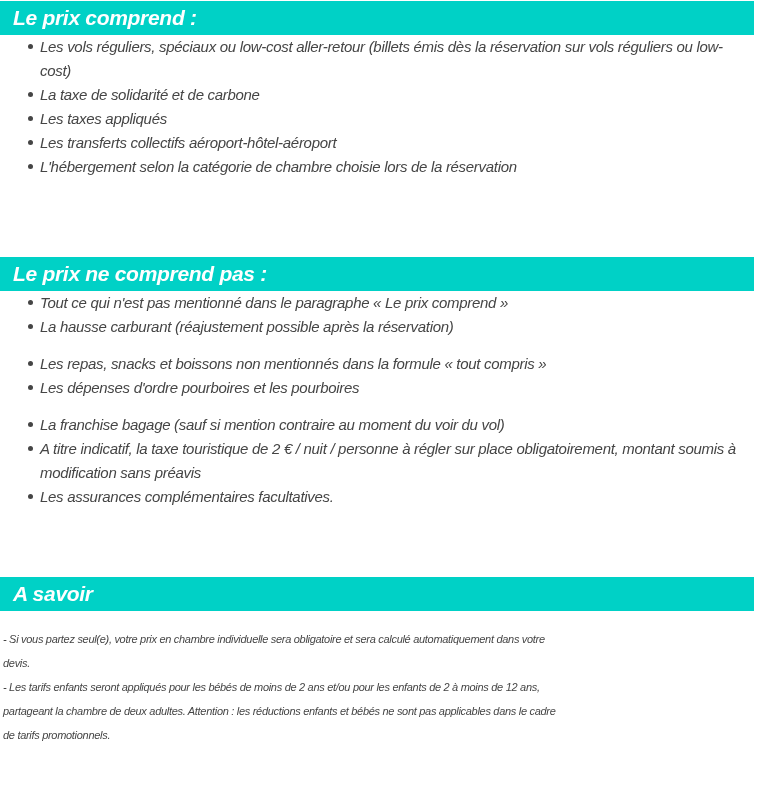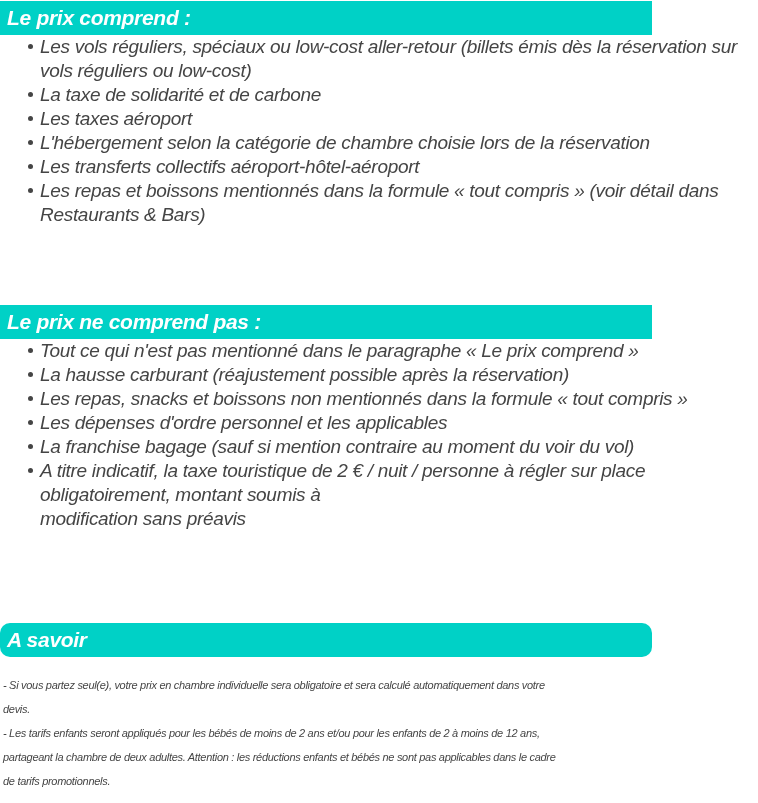--- a/index.html
+++ b/index.html
@@ -14,63 +14,63 @@
     height: 803px;
     overflow: hidden;
     background: #FFFFFF;
     font-family: "Liberation Sans", sans-serif;
     font-style: italic;
     color: var(--body-text);
   }
   .bar {
     background: var(--accent);
     height: 34px;
-    width: 652px;
+    width: 754px;
     display: flex;
     align-items: center;
-    padding-left: 7px;
+    padding-left: 13px;
   }
   .bar-1 { margin-top: 1px; }
   .bar-2 { margin-top: 78px; }
-  .bar-3 { margin-top: 92px; border-radius: 10px; }
+  .bar-3 { margin-top: 68px; }
   .bar-title {
     color: var(--header-text);
     font-size: 21px;
     font-weight: bold;
     font-style: italic;
     letter-spacing: -0.3px;
     line-height: 34px;
     white-space: nowrap;
   }
   ul.list {
     list-style: none;
     margin: 0;
     padding: 0 10px 0 40px;
   }
   .list-1 { margin-top: 18px; }
   .list-2 { margin-top: 18px; }
   ul.list li {
     position: relative;
-    font-size: 19px;
+    font-size: 15px;
     line-height: 24px;
     letter-spacing: -0.3px;
     white-space: pre-line;
     font-stretch: 95%;
   }
   ul.list li::before {
     content: "";
     position: absolute;
     left: -12px;
     top: 9px;
     width: 5px;
     height: 5px;
     border-radius: 50%;
     background: var(--body-text);
   }
-  ul.list li.group-gap { margin-top: 0; }
+  ul.list li.group-gap { margin-top: 13px; }
   .note {
     margin: 16px 4px 0 3px;
     font-size: 11px;
     line-height: 24px;
     letter-spacing: -0.3px;
     white-space: pre-line;
     font-stretch: 95%;
   }
 </style>
 </head>
@@ -78,38 +78,38 @@
 
 <div class="page">
 
   <div class="bar bar-1">
     <span class="bar-title">Le prix comprend :</span>
   </div>
 
   <ul class="list list-1">
     <li>Les vols réguliers, spéciaux ou low-cost aller-retour (billets émis dès la réservation sur vols réguliers ou low-cost)</li>
     <li>La taxe de solidarité et de carbone</li>
-    <li>Les taxes aéroport</li>
+    <li>Les taxes appliqués</li>
+    <li>Les transferts collectifs aéroport-hôtel-aéroport</li>
     <li>L'hébergement selon la catégorie de chambre choisie lors de la réservation</li>
-    <li>Les transferts collectifs aéroport-hôtel-aéroport</li>
-    <li>Les repas et boissons mentionnés dans la formule « tout compris » (voir détail dans Restaurants &amp; Bars)</li>
   </ul>
 
   <div class="bar bar-2">
     <span class="bar-title">Le prix ne comprend pas :</span>
   </div>
 
   <ul class="list list-2">
     <li>Tout ce qui n'est pas mentionné dans le paragraphe « Le prix comprend »</li>
     <li>La hausse carburant (réajustement possible après la réservation)</li>
     <li class="group-gap">Les repas, snacks et boissons non mentionnés dans la formule « tout compris »</li>
-    <li>Les dépenses d'ordre personnel et les applicables</li>
+    <li>Les dépenses d'ordre pourboires et les pourboires</li>
     <li class="group-gap">La franchise bagage (sauf si mention contraire au moment du voir du vol)</li>
     <li>A titre indicatif, la taxe touristique de 2 € / nuit / personne à régler sur place obligatoirement, montant soumis à
 modification sans préavis</li>
+    <li>Les assurances complémentaires facultatives.</li>
   </ul>
 
   <div class="bar bar-3">
     <span class="bar-title">A savoir</span>
   </div>
 
   <p class="note">- Si vous partez seul(e), votre prix en chambre individuelle sera obligatoire et sera calculé automatiquement dans votre
 devis.
 - Les tarifs enfants seront appliqués pour les bébés de moins de 2 ans et/ou pour les enfants de 2 à moins de 12 ans,
 partageant la chambre de deux adultes. Attention : les réductions enfants et bébés ne sont pas applicables dans le cadre

